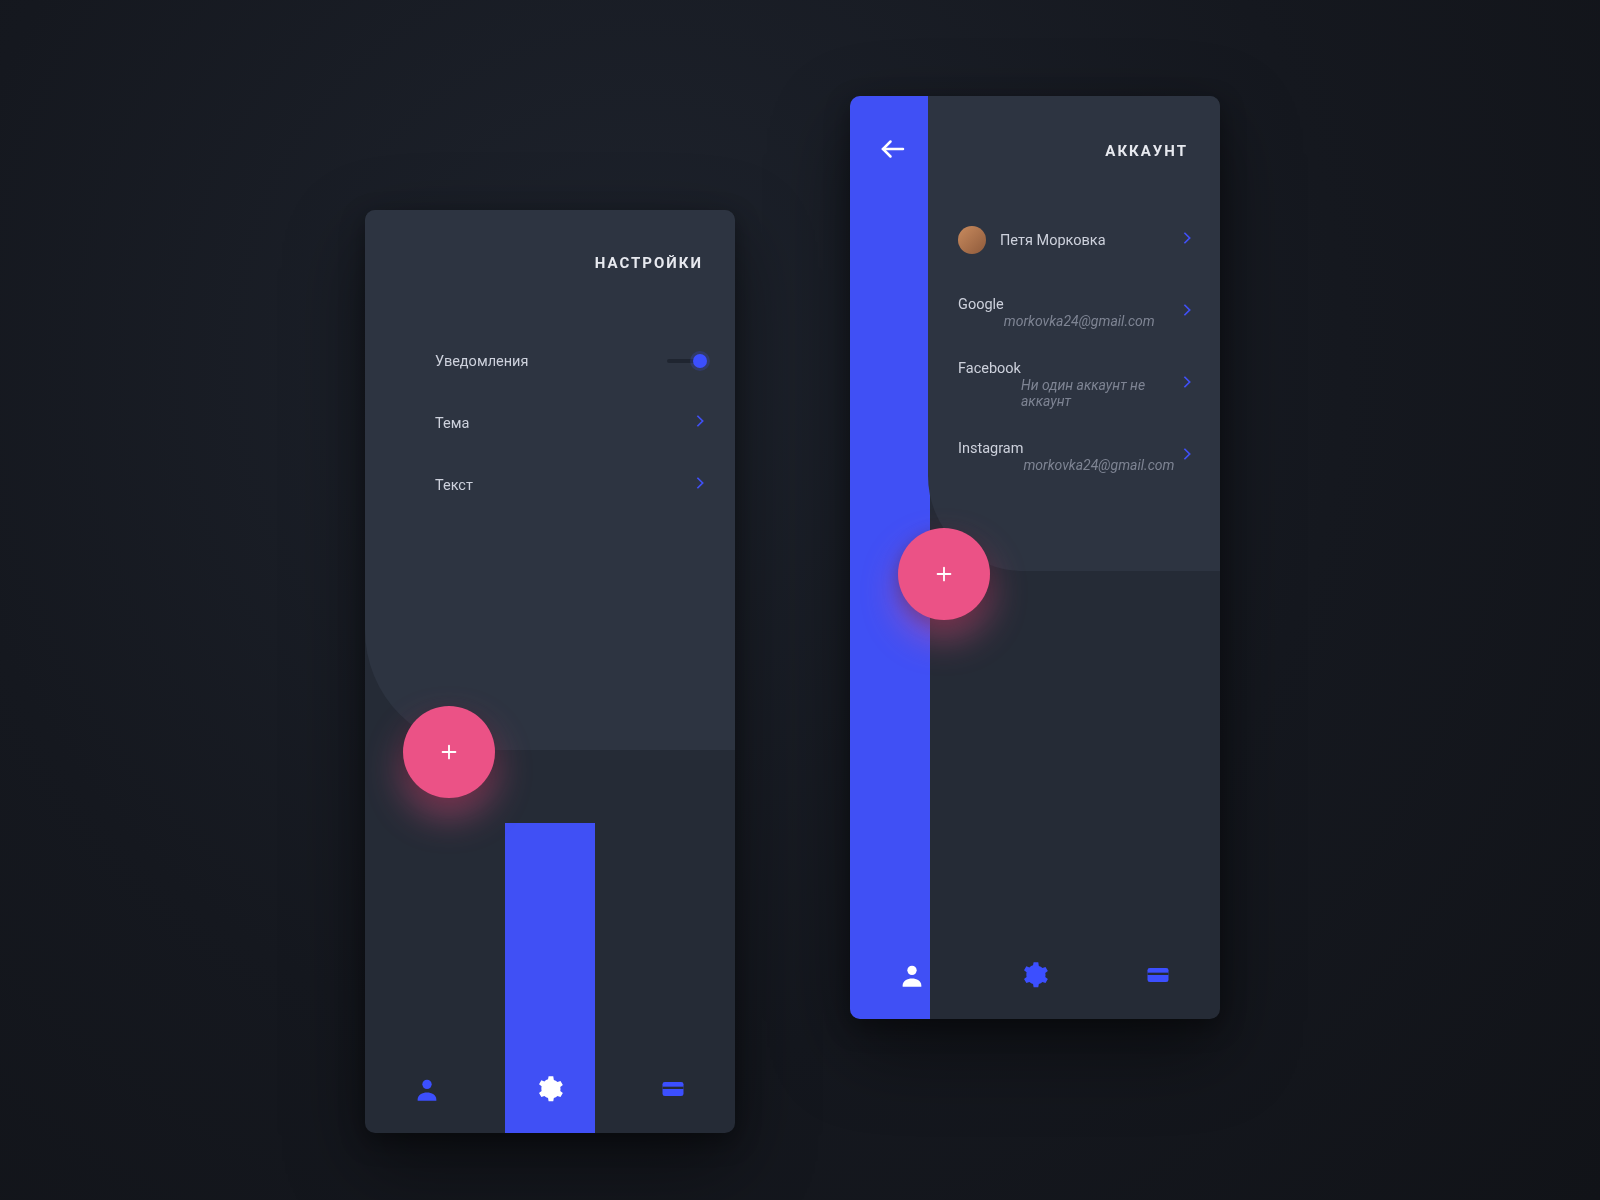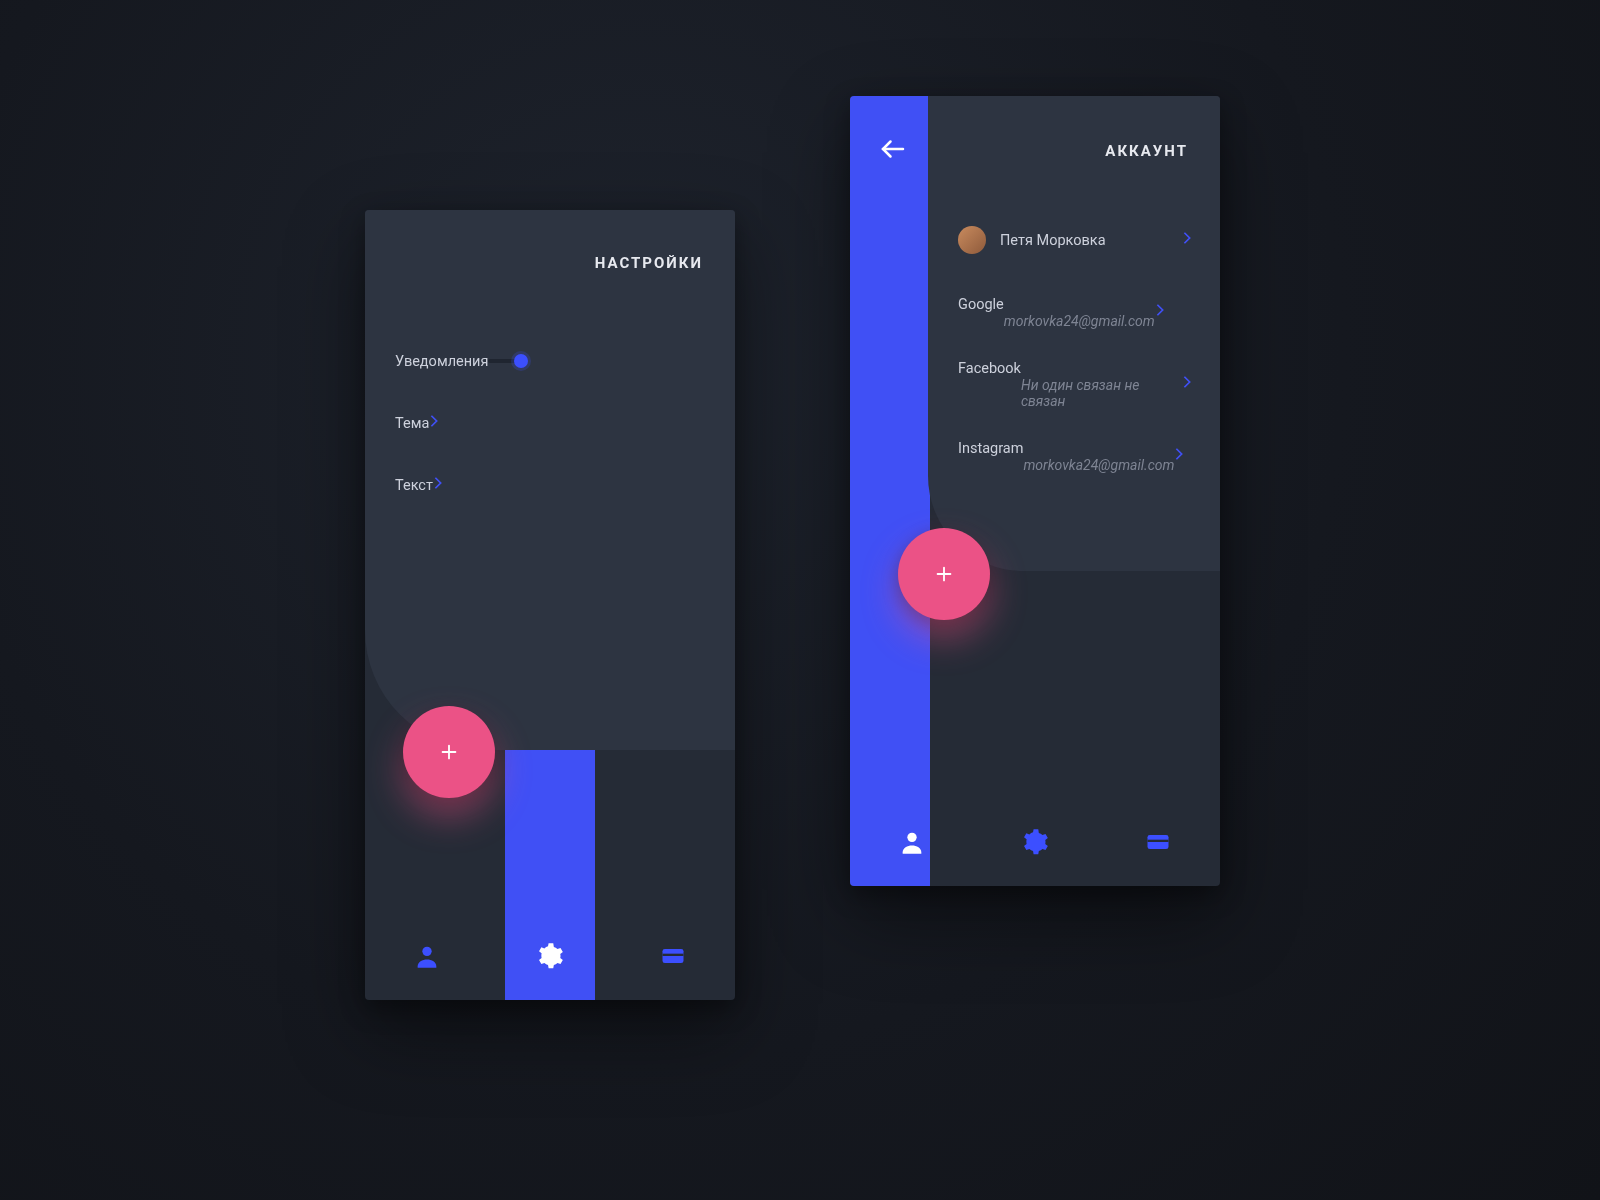--- a/index.html
+++ b/index.html
@@ -10,48 +10,48 @@
     --blue2:#3C4FFF;
     --pink:#EB5286;
     --text:#DADCE0;
     --muted:#7E8493;
     --chev:#4050F5;
   }
   html,body{margin:0;padding:0;width:1600px;height:1200px;background:radial-gradient(circle at 40% 30%, #1E232D 0%, #15181F 55%, #111318 100%);font-family:-apple-system,BlinkMacSystemFont,"Segoe UI",Roboto,Arial,sans-serif;color:var(--text);}
   .stage{position:relative;width:1600px;height:1200px;}
 
   
-  .phone{position:absolute;width:370px;height:790px;background:var(--panel2);border-radius:4px;box-shadow:0 30px 80px rgba(0,0,0,.45),0 8px 24px rgba(0,0,0,.35);overflow:hidden;}
+  .phone{position:absolute;width:370px;height:923px;background:var(--panel2);border-radius:10px;box-shadow:0 30px 80px rgba(0,0,0,.45),0 8px 24px rgba(0,0,0,.35);overflow:hidden;}
   .panel-top{position:absolute;background:var(--panel);border-radius:0 0 0 120px;}
   .blue-bar{position:absolute;background:var(--blue);}
   .back{position:absolute;left:-56px;top:46px;width:30px;height:30px;color:#B9BECB;}
   .fab{position:absolute;width:92px;height:92px;border-radius:50%;background:var(--pink);box-shadow:0 18px 36px rgba(235,82,134,.48),0 6px 16px rgba(0,0,0,.35);display:flex;align-items:center;justify-content:center;color:#fff;}
   .fab svg{width:22px;height:22px;}
   .title{position:absolute;right:32px;font-weight:700;letter-spacing:2px;font-size:15px;color:#E7E9EF;}
   .list{position:absolute;left:30px;right:30px;}
-  .row{display:flex;align-items:center;justify-content:flex-start;height:62px;font-size:14.5px;color:#CDD1DC;}
+  .row{display:flex;align-items:center;justify-content:space-between;height:62px;font-size:14.5px;color:#CDD1DC;}
   .sub{font-size:14px;color:var(--muted);margin-top:17px;font-style:italic;}
   .chev{color:var(--chev);}
   .chev svg{width:10px;height:14px;}
   .toggle{position:relative;width:38px;height:14px;}
   .toggle .track{position:absolute;inset:0;border-radius:9px;background:#1F2530;top:5px;height:4px;}
   .toggle .knob{position:absolute;right:-2px;top:0;width:14px;height:14px;border-radius:50%;background:var(--blue2);box-shadow:0 0 0 3px rgba(64,80,245,.22);}
   .bottom-nav{position:absolute;bottom:30px;left:0;right:0;display:flex;justify-content:space-around;align-items:center;}
   .nav-item{width:28px;height:28px;display:flex;align-items:center;justify-content:center;color:var(--blue2);}
   .nav-item.active{color:#fff;}
   .avatar{width:28px;height:28px;border-radius:50%;background:linear-gradient(135deg,#C98B5E 0%, #8E5A3B 100%);display:inline-block;margin-right:14px;flex:0 0 28px;}
   .row-inner{display:flex;align-items:center;flex:1;}
   .col{display:flex;flex-direction:row;}
 
   
   #settings-phone{left:365px;top:210px;}
   #settings-phone .panel-top{left:0;right:0;top:0;height:540px;}
   #settings-phone .blue-bar{left:50%;transform:translateX(-50%);bottom:0;width:90px;height:310px;}
   #settings-phone .title{top:44px;}
-  #settings-phone .list{top:120px;}
+  #settings-phone .list{top:120px;margin-left:40px;}
   #settings-phone .fab{left:38px;top:496px;}
 
   #account-phone{left:850px;top:96px;}
   #account-phone .blue-bar{left:0;top:0;width:80px;height:100%;}
   #account-phone .panel-top{left:78px;right:0;top:0;height:475px;border-radius:0 0 0 95px;}
   #account-phone .title{top:46px;}
   #account-phone .list{left:108px;right:28px;top:108px;}
   #account-phone .row{height:72px;}
   #account-phone .fab{left:48px;top:432px;}
   #account-phone .back{left:28px;top:38px;color:#fff;}
@@ -147,21 +147,21 @@
           <span class="sub">morkovka24@gmail.com</span>
         </div>
         <span class="chev"><svg viewBox="0 0 10 16" fill="none" stroke="currentColor" stroke-width="2">
               <polyline points="2 2 8 8 2 14"></polyline>
             </svg></span>
       </div>
 
       <div class="row">
         <div class="col">
           <span>Facebook</span>
-          <span class="sub">Ни один связан не связан</span>
+          <span class="sub">Ни один аккаунт не аккаунт</span>
         </div>
         <span class="chev"><svg viewBox="0 0 10 16" fill="none" stroke="currentColor" stroke-width="2">
               <polyline points="2 2 8 8 2 14"></polyline>
             </svg></span>
       </div>
 
       <div class="row">
         <div class="col">
           <span>Instagram</span>
           <span class="sub">morkovka24@gmail.com</span>

